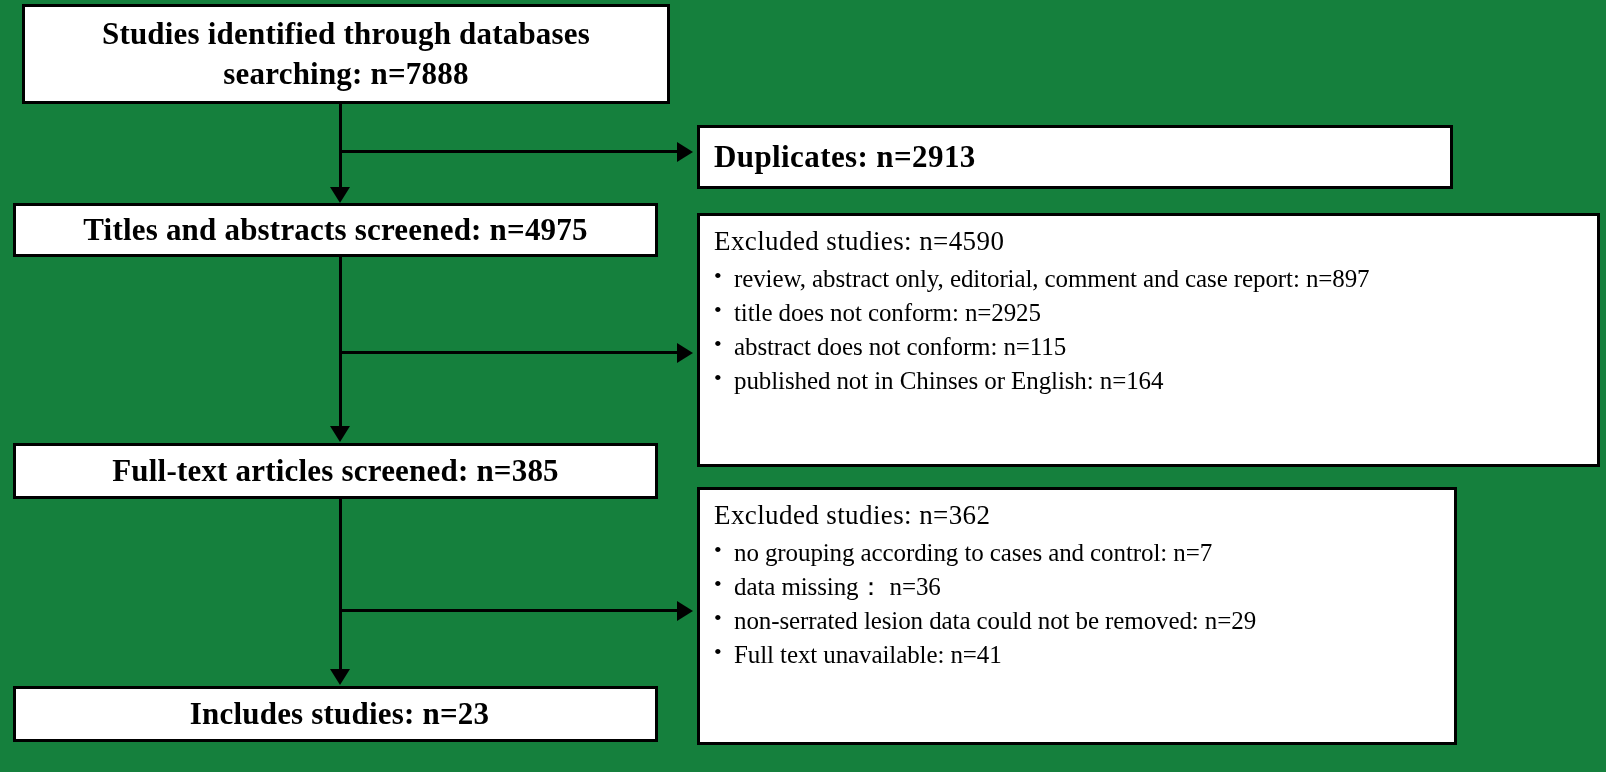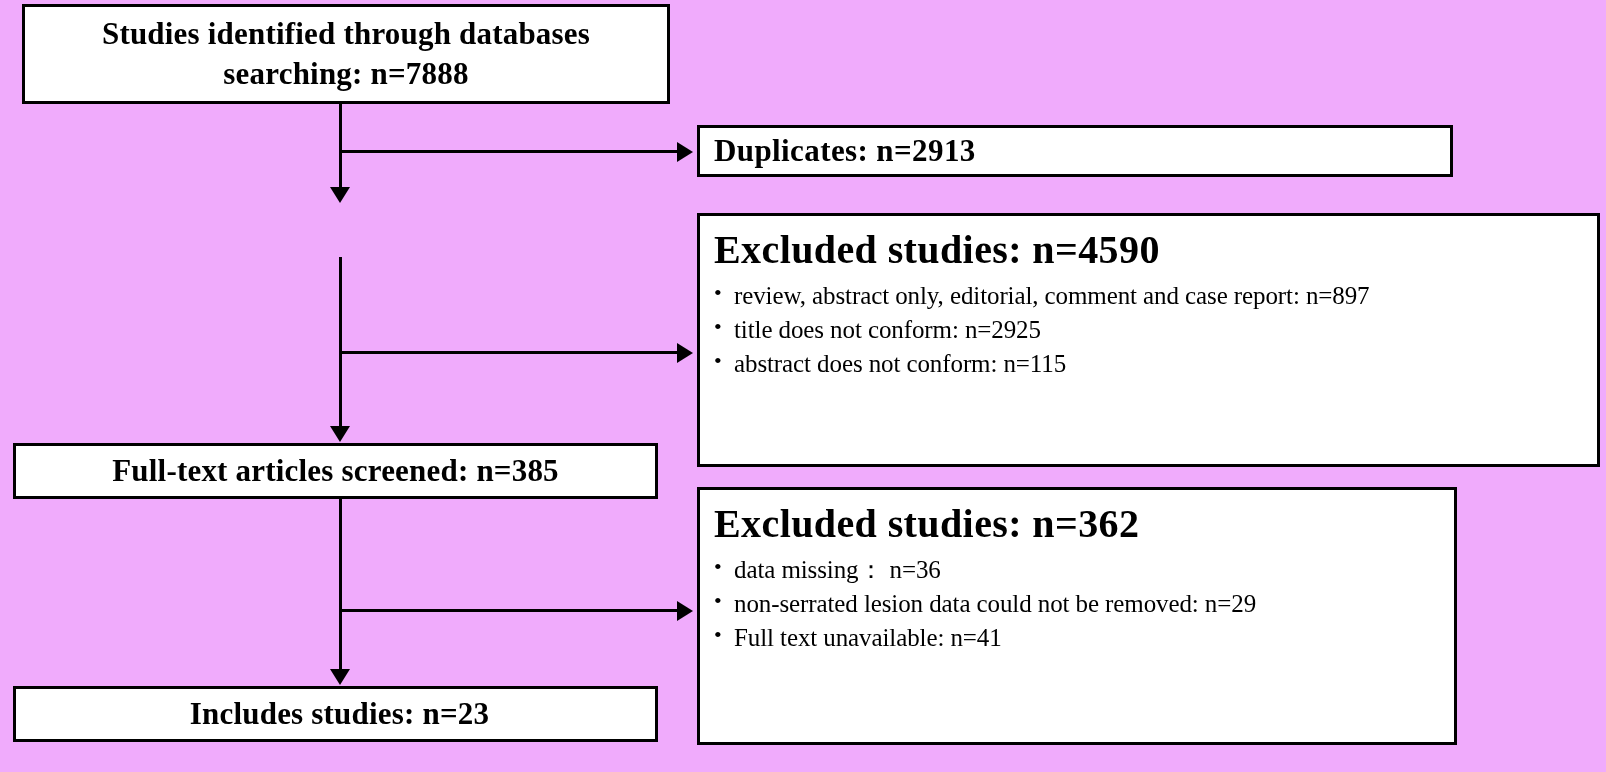--- a/index.html
+++ b/index.html
@@ -8,21 +8,21 @@
     background: #ffffff;
   }
   body {
     font-family: "Liberation Serif", "DejaVu Serif", serif;
     color: #000000;
   }
   #diagram {
     position: relative;
     width: 1606px;
     height: 772px;
-    background: #f0abfc;
+    background: #15803d;
     overflow: hidden;
   }
   .box {
     position: absolute;
     box-sizing: border-box;
     border: 3px solid #000000;
     background: #ffffff;
   }
   .box.centered {
     display: flex;
@@ -34,22 +34,22 @@
     font-weight: bold;
     font-size: 31px;
     line-height: 1.28;
     letter-spacing: 0.2px;
     white-space: pre-line;
   }
   .excl-box {
     padding: 8px 0 0 14px;
   }
   .excl-head {
-    font-weight: bold;
-    font-size: 40px;
+    font-weight: normal;
+    font-size: 27px;
     line-height: 1.32;
     letter-spacing: 0.4px;
     margin-bottom: 2px;
   }
   .excl-list {
     list-style: none;
     margin: 0;
     padding: 0;
   }
   .excl-list li {
@@ -108,45 +108,50 @@
 </head>
 <body>
 
 <div id="diagram">
 
   <div class="box centered" style="left:22px; top:4px; width:648px; height:100px;">
     <div class="box-title">Studies identified through databases
 searching: n=7888</div>
   </div>
 
+  <div class="box centered" style="left:13px; top:203px; width:645px; height:54px;">
+    <div class="box-title">Titles and abstracts screened: n=4975</div>
+  </div>
 
   <div class="box centered" style="left:13px; top:443px; width:645px; height:56px;">
     <div class="box-title">Full-text articles screened: n=385</div>
   </div>
 
   <div class="box centered" style="left:13px; top:686px; width:645px; height:56px;padding-left:8px;">
     <div class="box-title">Includes studies: n=23</div>
   </div>
 
-  <div class="box dup-box" style="left:697px; top:125px; width:756px; height:52px;text-align:right;">
+  <div class="box dup-box" style="left:697px; top:125px; width:756px; height:64px;text-align:right;">
     <div class="dup-label">Duplicates: n=2913</div>
   </div>
 
   <div class="box excl-box" style="left:697px; top:213px; width:903px; height:254px;">
     <div class="excl-head">Excluded studies: n=4590</div>
     <ul class="excl-list">
       <li>review, abstract only, editorial, comment and case report: n=897</li>
       <li>title does not conform: n=2925</li>
       <li>abstract does not conform: n=115</li>
+      <li>published not in Chinses or English: n=164</li>
     </ul>
   </div>
 
   <div class="box excl-box" style="left:697px; top:487px; width:760px; height:258px;">
     <div class="excl-head">Excluded studies: n=362</div>
     <ul class="excl-list">
+      <li>no grouping according to cases and control: n=7</li>
       <li>data missing：  n=36</li>
       <li>non-serrated lesion data could not be removed: n=29</li>
       <li>Full text unavailable: n=41</li>
     </ul>
   </div>
 
   <div class="vline" style="left:339px; top:104px; height:84px;"></div>
   <div class="arrow-down" style="left:330px; top:187px;"></div>
 
   <div class="hline" style="left:339px; top:150px; width:338px;"></div>

